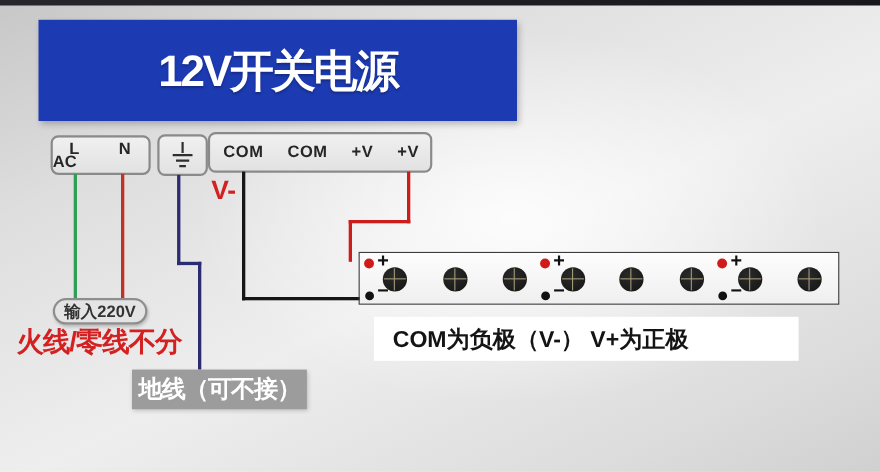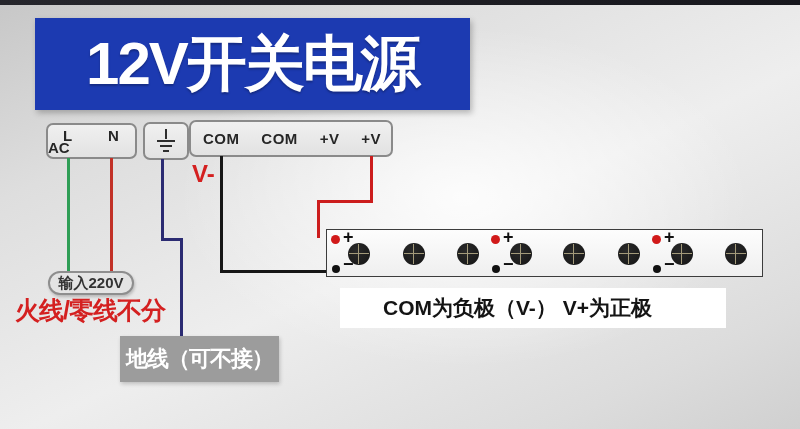--- a/index.html
+++ b/index.html
@@ -8,21 +8,21 @@
     font-family:"Liberation Sans","DejaVu Sans",sans-serif;
     background:
       radial-gradient(ellipse 420px 250px at 58% 46%, rgba(255,255,255,.85), rgba(255,255,255,0) 68%),
       linear-gradient(155deg,#c7c7c7 0%,#dedede 25%,#eeeeee 55%,#dcdcdc 85%,#d0d0d0 100%);
   }
   .abs{position:absolute;}
   .top-strip{left:0;top:0;width:800px;height:5px;background:linear-gradient(90deg,#26262c,#17171d);}
   .banner{
     left:35px;top:18px;width:435px;height:92px;
     display:flex;align-items:center;justify-content:center;
-    font-weight:bold;font-size:60px;letter-spacing:-2px;
+    font-weight:bold;font-size:40px;letter-spacing:-2px;
     text-shadow:0 2px 2px rgba(0,0,0,.25);
     box-shadow:2px 3px 6px rgba(0,0,0,.25);
   }
   .tblock{
     background:linear-gradient(#f0f0f0,#e2e2e2);
     border:2px solid #8a8a8a;border-radius:7px;box-sizing:border-box;
     color:#262626;
   }
   .ac-block{left:46px;top:123px;width:91px;height:36px;font-size:15px;font-weight:600;}
   .ac-l{left:15px;top:2px;}
@@ -38,21 +38,21 @@
   .v-minus{left:192px;top:160px;font-size:24px;font-weight:bold;}
   .input-box{
     left:48px;top:271px;width:86px;height:24px;
     background:#e4e4e4;border:2px solid #8e8e8e;border-radius:12px;box-sizing:border-box;
     font-size:15px;font-weight:bold;color:#333;
     display:flex;align-items:center;justify-content:center;
     box-shadow:1px 2px 3px rgba(0,0,0,.2);
   }
   .live-note{left:15px;top:294px;font-size:25px;font-weight:bold;letter-spacing:-1px;text-align:right;}
   .gnd-note{
-    left:120px;top:336px;width:159px;height:46px;background:#9c9c9c;
+    left:120px;top:336px;width:159px;height:36px;background:#9c9c9c;
     color:#fff;font-size:22px;font-weight:bold;letter-spacing:-1px;
     display:flex;align-items:center;justify-content:center;
     box-shadow:1px 2px 4px rgba(0,0,0,.2);
   }
   .strip{
     left:326px;top:229px;width:437px;height:48px;box-sizing:border-box;
     background:linear-gradient(#fdfdfd,#efefef);
     border:1px solid #3c3c3c;
   }
   .led{
@@ -62,21 +62,21 @@
   .led::before{content:"";position:absolute;left:1px;right:1px;top:10px;height:1px;background:#a39a7a;}
   .led::after{content:"";position:absolute;top:1px;bottom:1px;left:10px;width:1px;background:#a39a7a;}
   .padgrp{position:absolute;top:0;width:34px;height:48px;}
   .pad-red{position:absolute;left:1px;top:5px;width:9px;height:9px;border-radius:50%;}
   .pad-black{position:absolute;left:2px;top:35px;width:8px;height:8px;border-radius:50%;}
   .pad-plus{position:absolute;left:13px;top:-1px;font-size:18px;font-weight:bold;color:#111;line-height:16px;}
   .pad-minus{position:absolute;left:13px;top:26px;font-size:18px;font-weight:bold;color:#111;line-height:16px;}
   .polarity-bar{
     left:340px;top:288px;width:386px;height:40px;background:#ffffff;
     font-size:21px;font-weight:bold;color:#141414;letter-spacing:0;
-    display:flex;align-items:center;padding-left:43px;box-sizing:border-box;
+    display:flex;align-items:center;padding-left:17px;box-sizing:border-box;
   }
 </style>
 </head>
 <body>
 
 <div class="stage">
 
   <div class="abs top-strip"></div>
 
   <div class="abs banner" style="background: rgb(28, 58, 177); color: rgb(255, 255, 255);">

